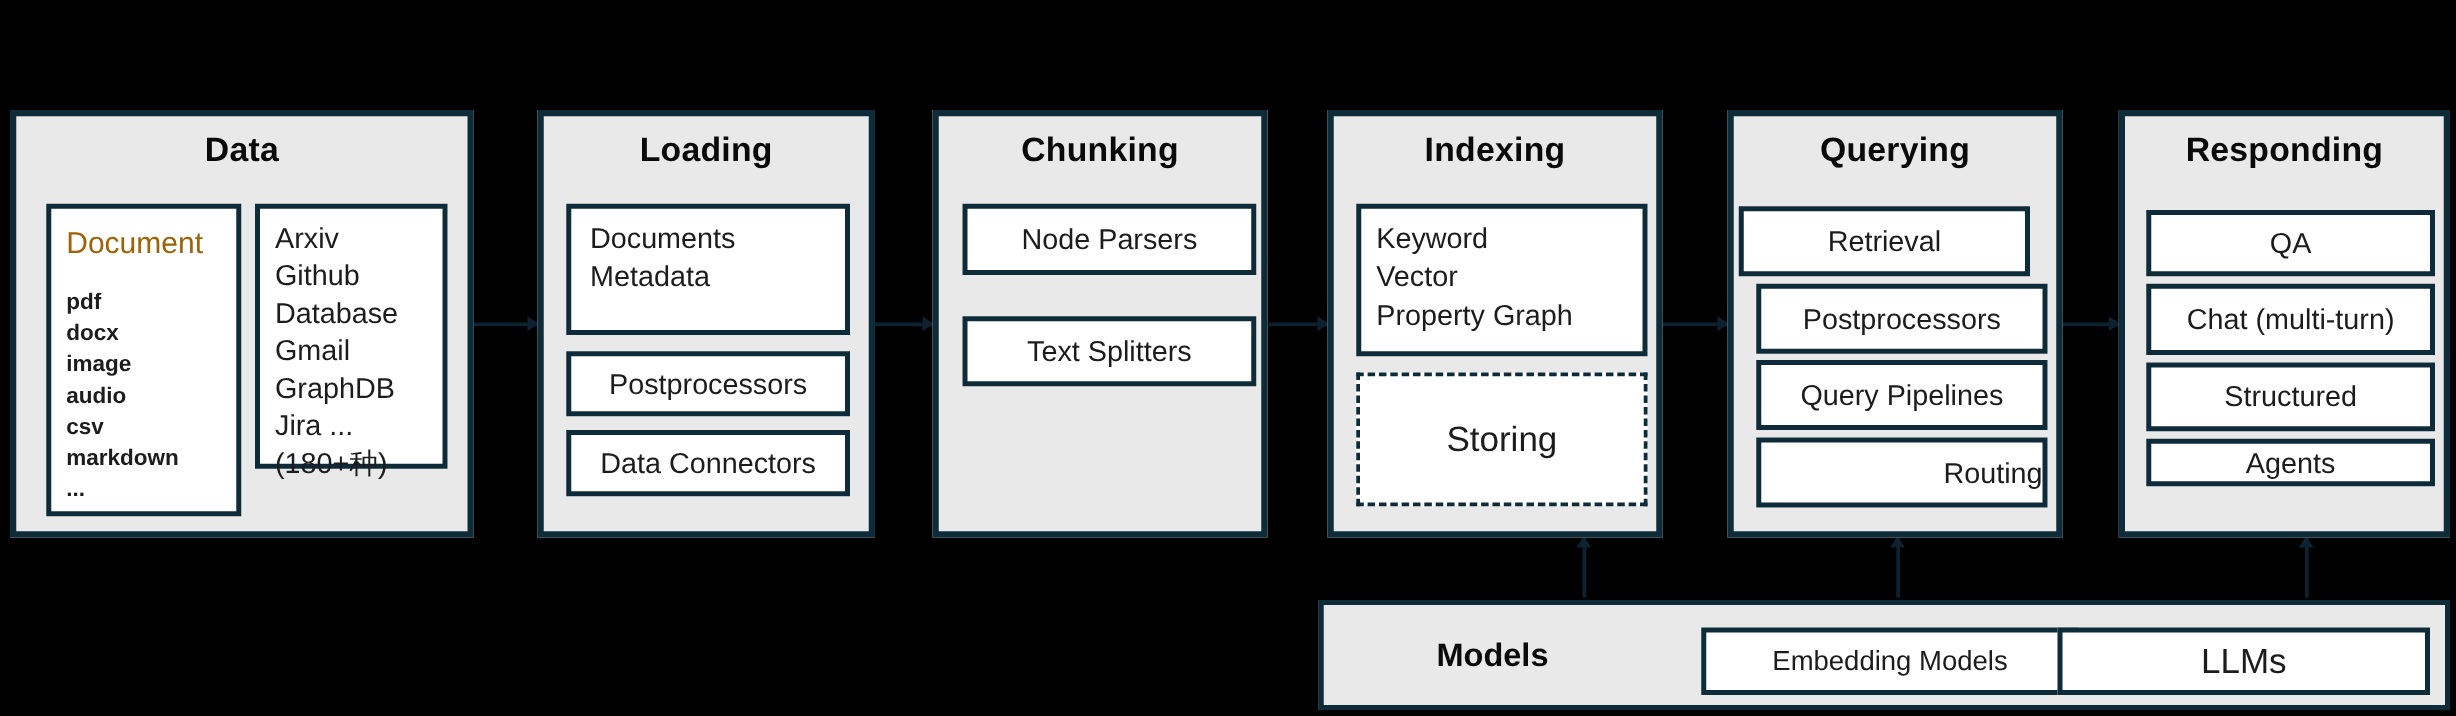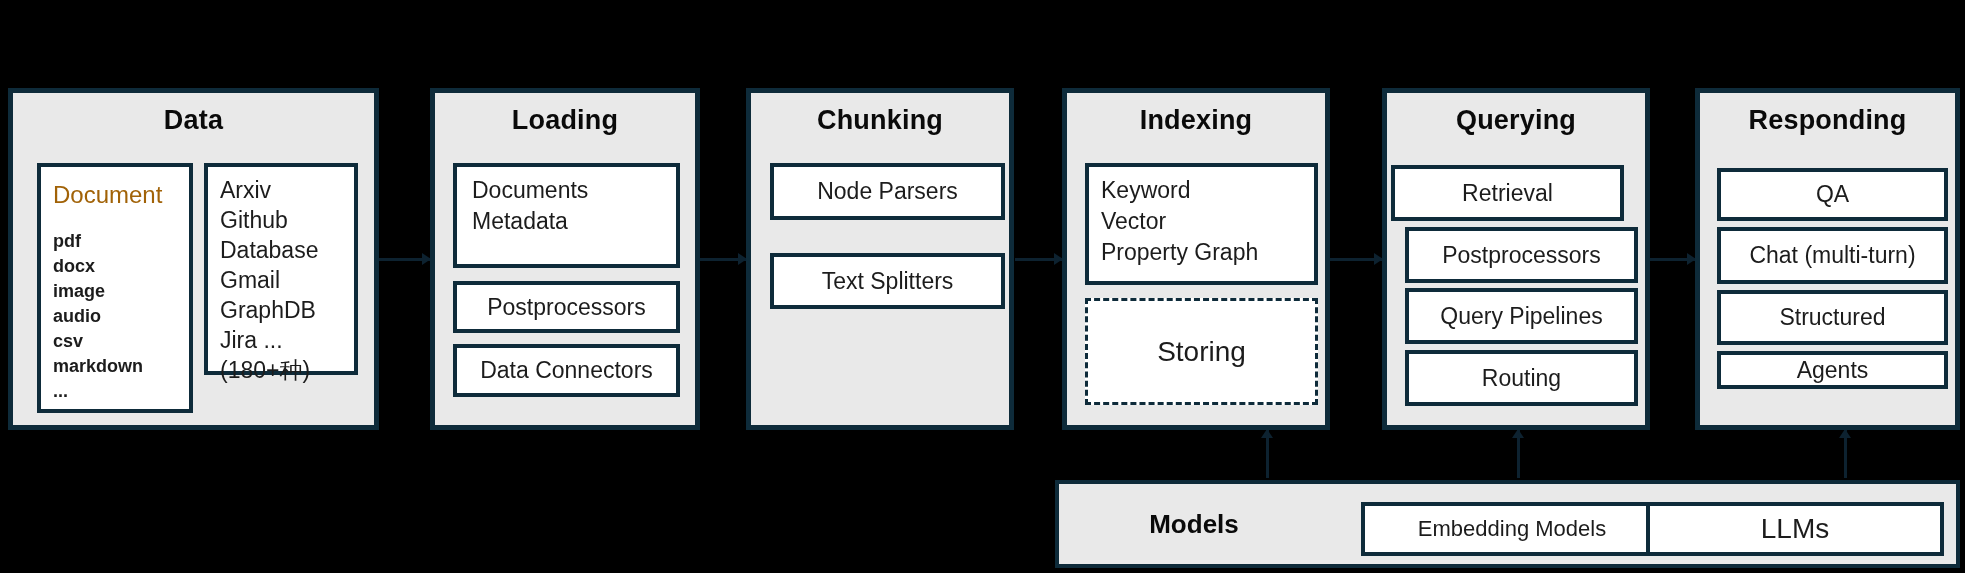--- a/index.html
+++ b/index.html
@@ -125,21 +125,21 @@
     <h2 class="panel-title">Querying</h2>
     <div class="box center" style="left:4px;top:72px;width:233px;height:56px;">
       <span>Retrieval</span>
     </div>
     <div class="box center" style="left:18px;top:134px;width:233px;height:56px;">
       <span>Postprocessors</span>
     </div>
     <div class="box center" style="left:18px;top:195px;width:233px;height:56px;">
       <span>Query Pipelines</span>
     </div>
-    <div class="box center" style="left:18px;top:257px;width:233px;height:56px;">
+    <div class="box center" style="left:18px;top:257px;width:233px;height:56px;justify-content:flex-end;">
       <span>Routing</span>
     </div>
   </section>
 
   <section class="panel" style="left:1695px;width:265px;">
     <h2 class="panel-title">Responding</h2>
     <div class="box center" style="left:17px;top:75px;width:231px;height:53px;">
       <span>QA</span>
     </div>
     <div class="box center" style="left:17px;top:134px;width:231px;height:57px;">

